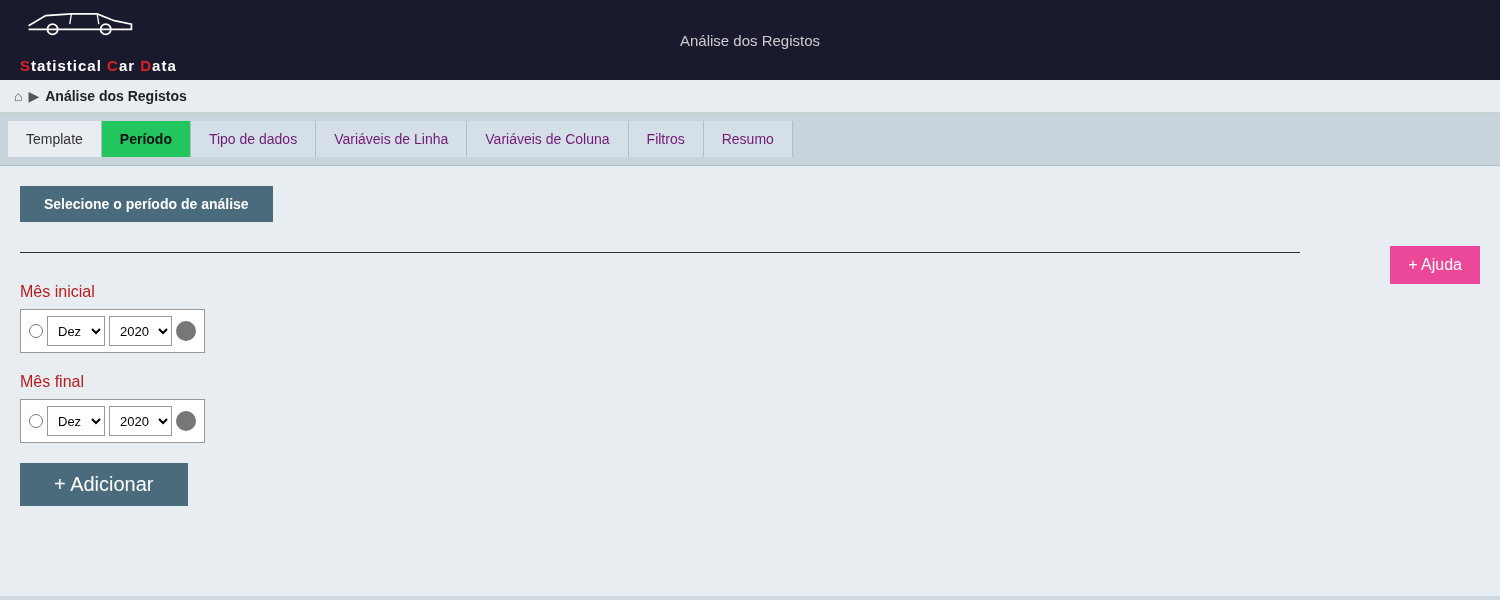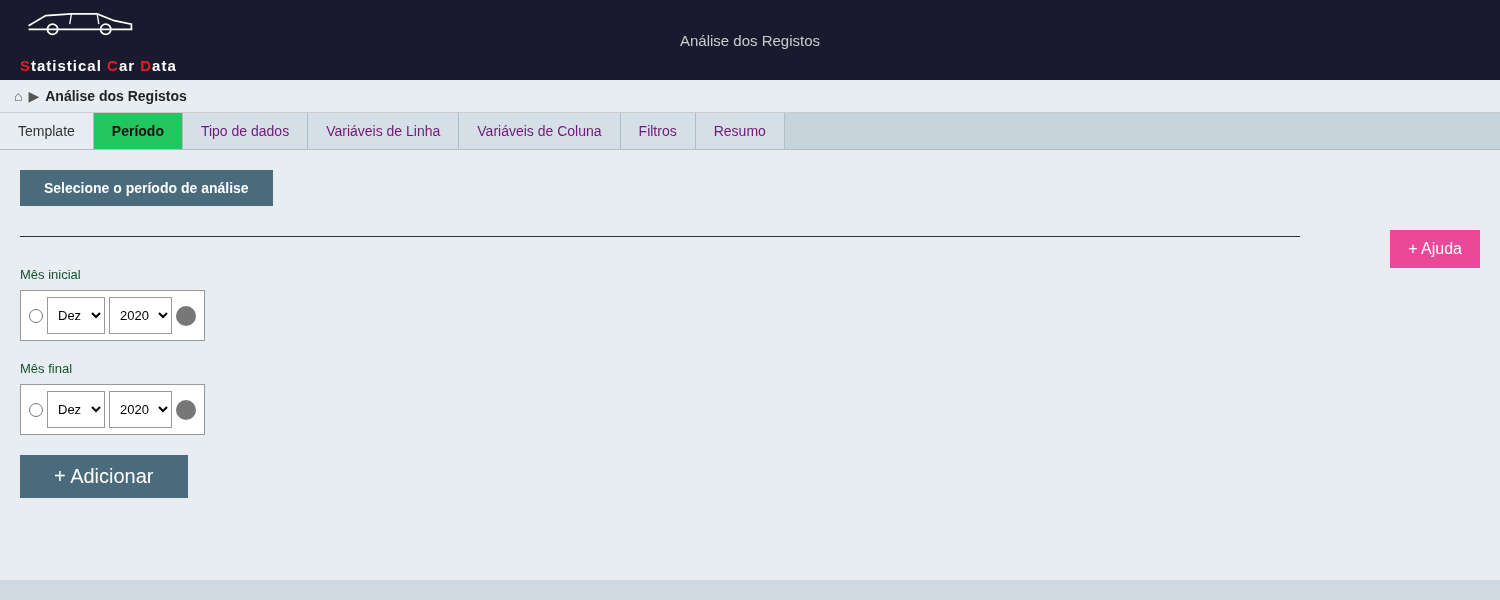--- a/index.html
+++ b/index.html
@@ -61,21 +61,21 @@
     .breadcrumb-current {
       font-weight: bold;
       font-size: 14px;
       color: #222;
     }
 
     
     .tabs {
       display: flex;
       background: #c8d4dc;
-      padding: 0;
+      padding: 8px;
       border-bottom: 1px solid #b0bec5;
     }
     .tab {
       padding: 10px 18px;
       cursor: pointer;
       font-size: 14px;
       color: #701a75;
       border-right: 1px solid #b0bec5;
       background: #d5dfe8;
       white-space: nowrap;
@@ -129,22 +129,22 @@
       font-size: 16px;
       cursor: pointer;
       text-align: right;
     }
 
     
     .form-area {
       padding: 10px 0;
     }
     .field-label {
-      font-size: 13px;
-      color: #14532d;
+      font-size: 16px;
+      color: #b91c1c;
       margin-bottom: 8px;
     }
     .date-row {
       display: flex;
       align-items: center;
       gap: 4px;
       margin-bottom: 20px;
     }
     .date-row-wrapper {
       border: 1px solid #999;
@@ -158,21 +158,21 @@
       width: 14px;
       height: 14px;
       cursor: pointer;
     }
     .date-select {
       border: 1px solid #999;
       background: white;
       padding: 4px 6px;
       font-size: 13px;
       cursor: pointer;
-      height: 37px;
+      height: 30px;
     }
     .circle-btn {
       width: 20px;
       height: 20px;
       border-radius: 50%;
       background: #777;
       border: none;
       cursor: pointer;
     }
 

